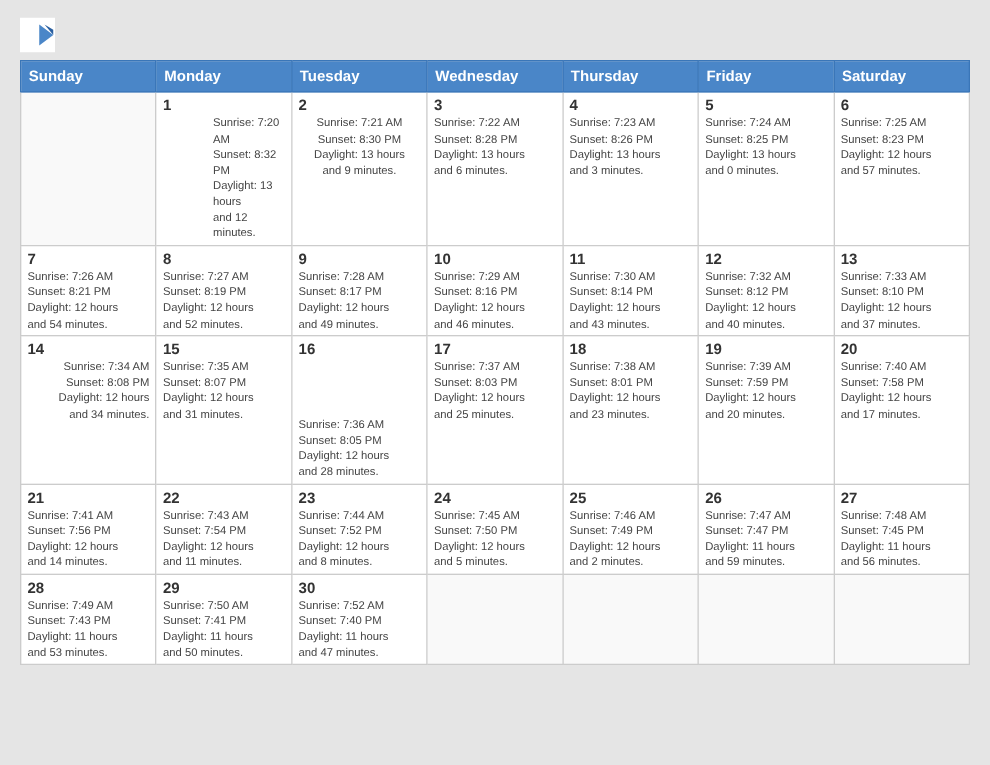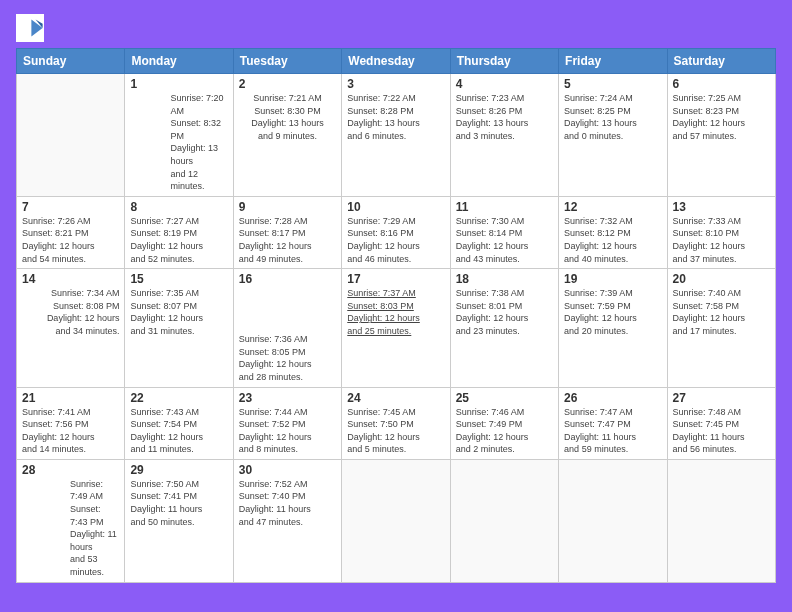--- a/index.html
+++ b/index.html
@@ -6,21 +6,21 @@
     body {
       font-family: Arial, sans-serif;
       background: #fff;
       width: 792px;
       height: 612px;
       overflow: hidden;
     }
     .page {
       width: 792px;
       height: 612px;
-      background: #8b5cf6;
+      background: #e5e5e5;
       padding: 10px 16px 28px 16px;
     }
     .header {
       display: flex;
       align-items: flex-start;
       justify-content: space-between;
       margin-bottom: 6px;
     }
     .logo {
       display: flex;
@@ -235,21 +235,21 @@
           </td>
           <td>
             <span class="day-number">16</span>
             <div class="day-info" style="white-space: pre-line; margin-top: 47px;">Sunrise: 7:36 AM
 Sunset: 8:05 PM
 Daylight: 12 hours
 and 28 minutes.</div>
           </td>
           <td>
             <span class="day-number">17</span>
-            <div class="day-info" style="white-space: pre-line; text-decoration: underline;">Sunrise: 7:37 AM
+            <div class="day-info" style="white-space: pre-line;">Sunrise: 7:37 AM
 Sunset: 8:03 PM
 Daylight: 12 hours
 and 25 minutes.</div>
           </td>
           <td>
             <span class="day-number">18</span>
             <div class="day-info" style="white-space: pre-line;">Sunrise: 7:38 AM
 Sunset: 8:01 PM
 Daylight: 12 hours
 and 23 minutes.</div>
@@ -316,21 +316,21 @@
             <span class="day-number">27</span>
             <div class="day-info" style="white-space: pre-line;">Sunrise: 7:48 AM
 Sunset: 7:45 PM
 Daylight: 11 hours
 and 56 minutes.</div>
           </td>
         </tr>
         <tr>
           <td>
             <span class="day-number">28</span>
-            <div class="day-info" style="white-space: pre-line; margin-left: 48px;">Sunrise: 7:49 AM
+            <div class="day-info" style="white-space: pre-line;">Sunrise: 7:49 AM
 Sunset: 7:43 PM
 Daylight: 11 hours
 and 53 minutes.</div>
           </td>
           <td>
             <span class="day-number">29</span>
             <div class="day-info" style="white-space: pre-line;">Sunrise: 7:50 AM
 Sunset: 7:41 PM
 Daylight: 11 hours
 and 50 minutes.</div>

